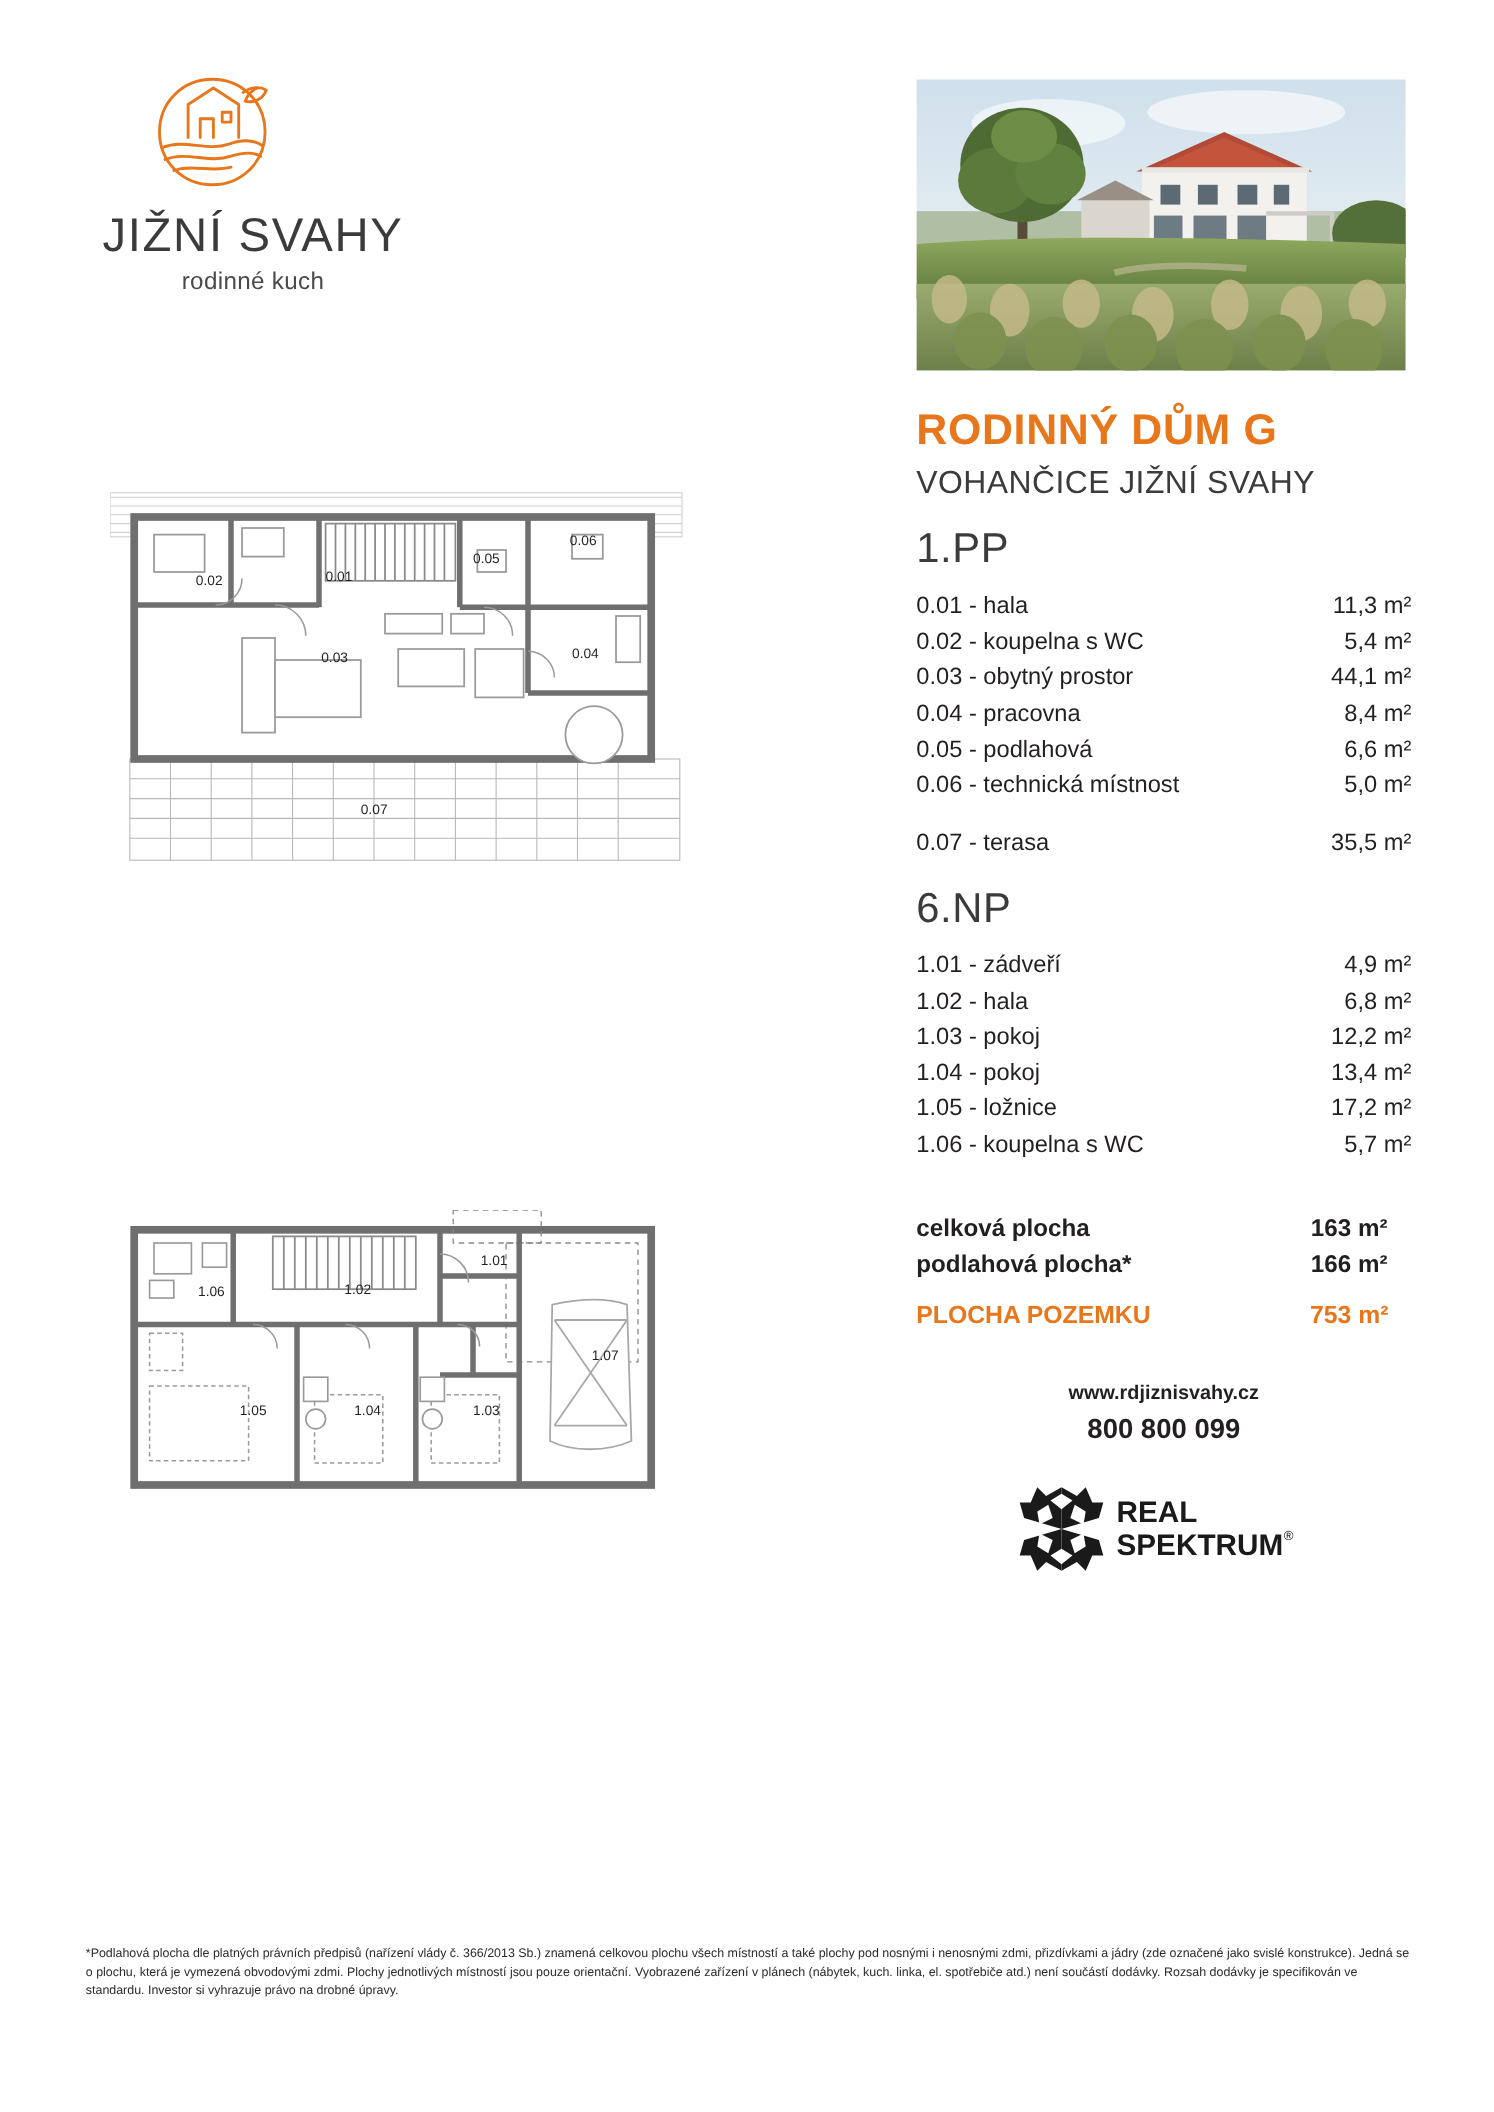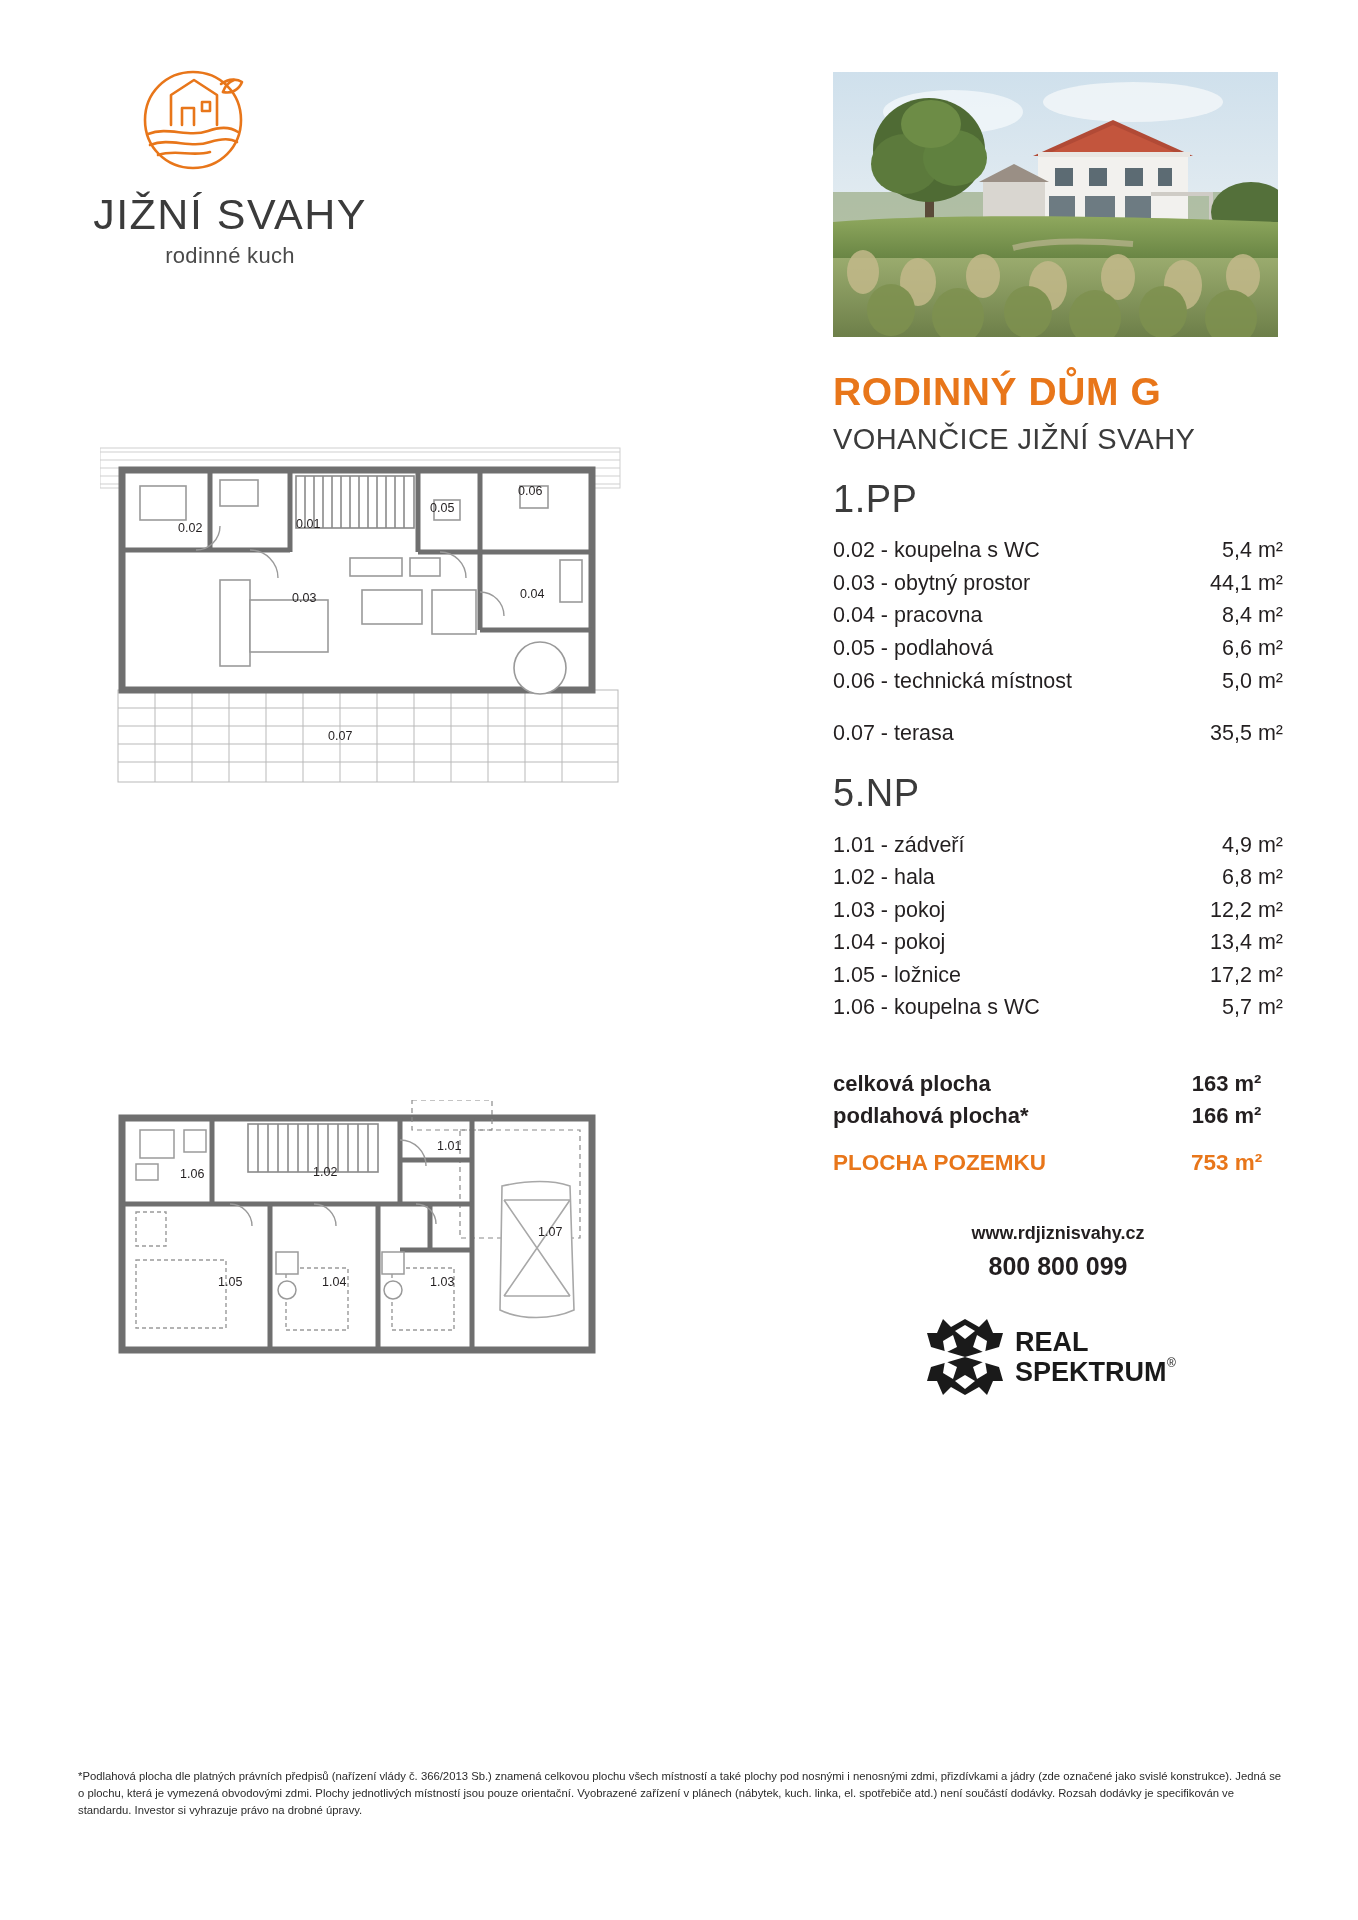--- a/index.html
+++ b/index.html
@@ -206,20 +206,27 @@
 
   <div class="rcol">
     <div class="h-title">RODINNÝ DŮM G</div>
     <div class="h-sub">VOHANČICE JIŽNÍ SVAHY</div>
 
     <div class="floor-head">1.PP</div>
     <table class="rooms">
       <tbody>
         <tr>
           <td class="lbl">
+            <span>0.01</span>
+            <span> - hala</span>
+          </td>
+          <td class="val">11,3 m²</td>
+        </tr>
+        <tr>
+          <td class="lbl">
             <span>0.02</span>
             <span>- koupelna s WC</span>
           </td>
           <td class="val">5,4 m²</td>
         </tr>
         <tr>
           <td class="lbl">
             <span>0.03</span>
             <span>- obytný prostor</span>
           </td>
@@ -252,21 +259,21 @@
         <tr>
           <td class="lbl">
             <span>0.07</span>
             <span>- terasa</span>
           </td>
           <td class="val">35,5 m²</td>
         </tr>
       </tbody>
     </table>
 
-    <div class="floor-head">5.NP</div>
+    <div class="floor-head">6.NP</div>
     <table class="rooms">
       <tbody>
         <tr>
           <td class="lbl">
             <span>1.01</span>
             <span> - zádveří</span>
           </td>
           <td class="val">4,9 m²</td>
         </tr>
         <tr>

